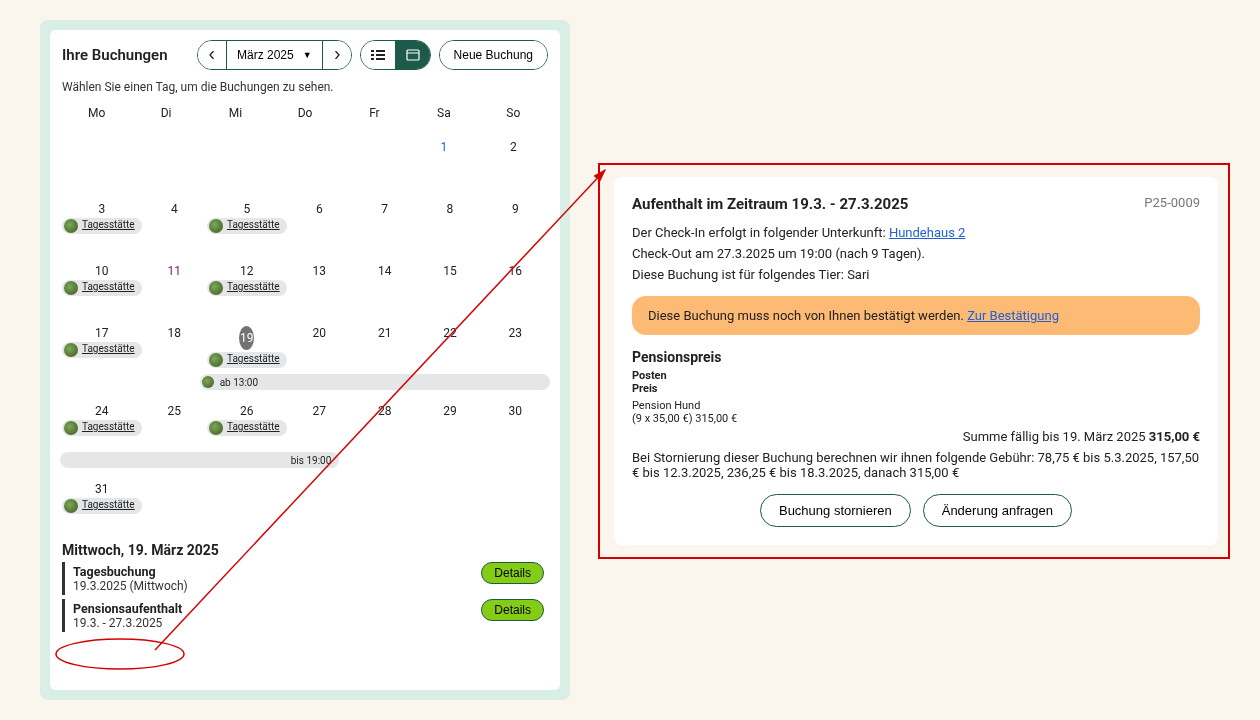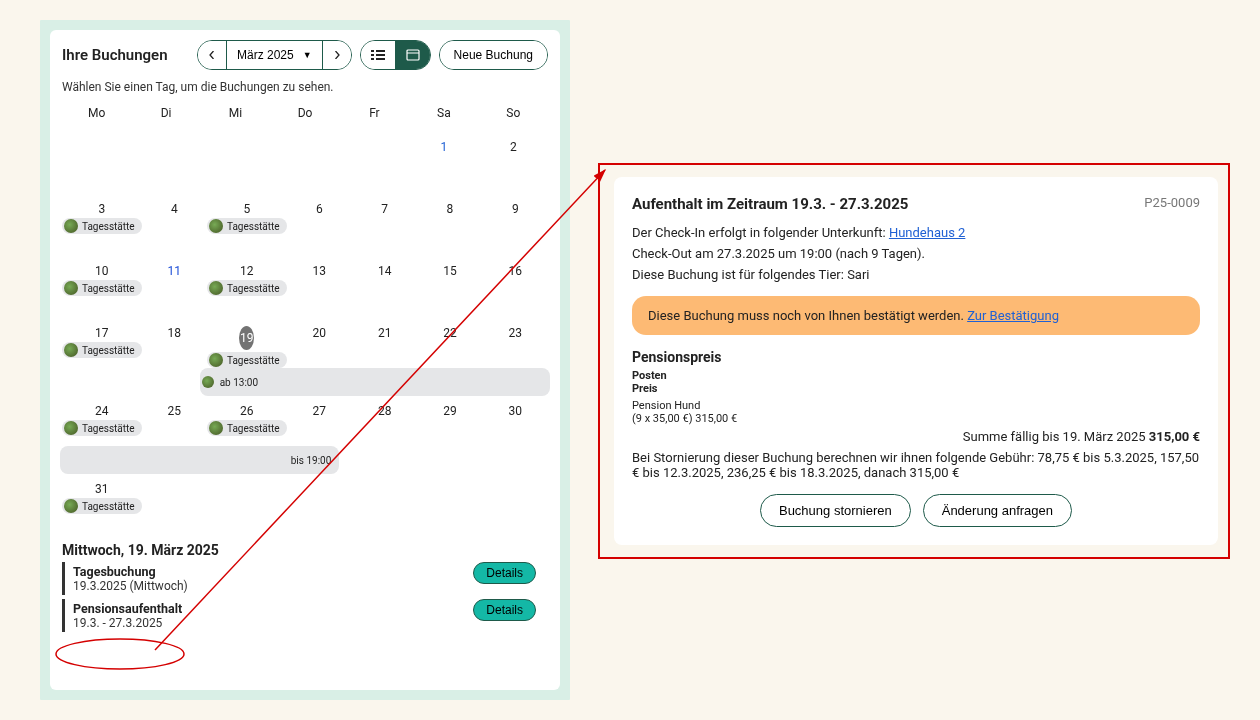--- a/index.html
+++ b/index.html
@@ -10,21 +10,21 @@
     width: 1260px;
     height: 720px;
     position: relative;
     overflow: hidden;
     color: #222;
     font-size: 13px;
   }
   .card-panel {
     position: absolute;
     background: #fff;
-    border-radius: 1px;
+    border-radius: 8px;
   }
   .left {
     background: #D9EFE6;
     top: 20px;
     left: 40px;
     width: 530px;
     height: 680px;
     padding: 10px;
   }
   .left-inner {
@@ -90,44 +90,45 @@
   .cal-cell.selected .cal-num-wrap {
     background: #737373;
     color: #fff;
     width: 15px; height: 24px;
     border-radius: 50%;
     display: inline-flex;
     align-items: center; justify-content: center;
   }
   .tag {
     display: inline-flex;
-    align-items: center;
+    align-items: flex-start;
     gap: 4px;
     background: #E5E6E8;
     border-radius: 10px;
     padding: 1px 7px 1px 2px;
     font-size: 10px;
     margin-top: 2px;
+    text-decoration: underline;
   }
   .tag .dot {
     width: 14px; height: 14px;
     background: radial-gradient(circle at 40% 40%, #7a5, #452);
     border-radius: 50%;
   }
   .bar {
     position: relative;
     height: 16px;
     margin: 0 -2px 0 -2px;
     display: flex;
     align-items: center;
   }
   .bar-fill {
     background: #E5E6E8;
     border-radius: 8px;
-    height: 28px;
+    height: 16px;
     display: flex;
     align-items: center;
     font-size: 10px;
     padding-left: 2px;
     gap: 4px;
   }
   .bar-fill .dot {
     width: 12px; height: 12px;
     background: radial-gradient(circle at 40% 40%, #7a5, #452);
     border-radius: 50%;
@@ -141,25 +142,25 @@
   .booking-item {
     border-left: 3px solid #333;
     padding: 2px 0 2px 8px;
     margin-top: 4px;
     position: relative;
   }
   .booking-item .b-title { font-size: 12.5px; font-weight: 700;}
   .booking-item .b-sub { font-size: 12px; color: #333;}
   .details-btn {
     position: absolute;
-    right: 12px;
+    right: 4px;
     top: 0;
     border: 1px solid #1E5A4A;
     border-radius: 14px;
-    background: #14b8a6;
+    background: #84cc16;
     font-size: 12px;
     padding: 3px 12px;
     cursor: pointer;
   }
   .right {
     top: 163px;
     left: 598px;
     width: 632px;
     border: 2px solid #D40000;
     border-radius: 0;
@@ -288,21 +289,21 @@
         <div class="cal-cell"><span class="cal-num">7</span></div>
         <div class="cal-cell"><span class="cal-num">8</span></div>
         <div class="cal-cell"><span class="cal-num">9</span></div>
       </div>
 
       <div class="cal-row">
         <div class="cal-cell"><span class="cal-num">10</span><br><span class="tag">
               <span class="dot"></span>
               <span>Tagesstätte</span>
             </span></div>
-        <div class="cal-cell"><span class="cal-num" style="color:#1d4ed8">11</span></div>
+        <div class="cal-cell"><span class="cal-num" style="color:#701a75">11</span></div>
         <div class="cal-cell"><span class="cal-num">12</span><br><span class="tag">
               <span class="dot"></span>
               <span>Tagesstätte</span>
             </span></div>
         <div class="cal-cell"><span class="cal-num">13</span></div>
         <div class="cal-cell"><span class="cal-num">14</span></div>
         <div class="cal-cell"><span class="cal-num">15</span></div>
         <div class="cal-cell"><span class="cal-num">16</span></div>
       </div>
 

